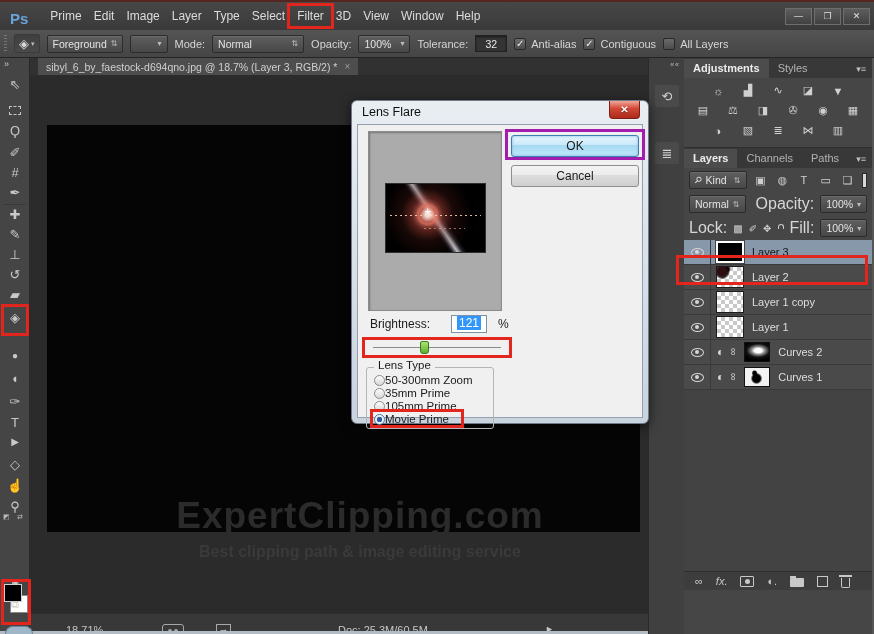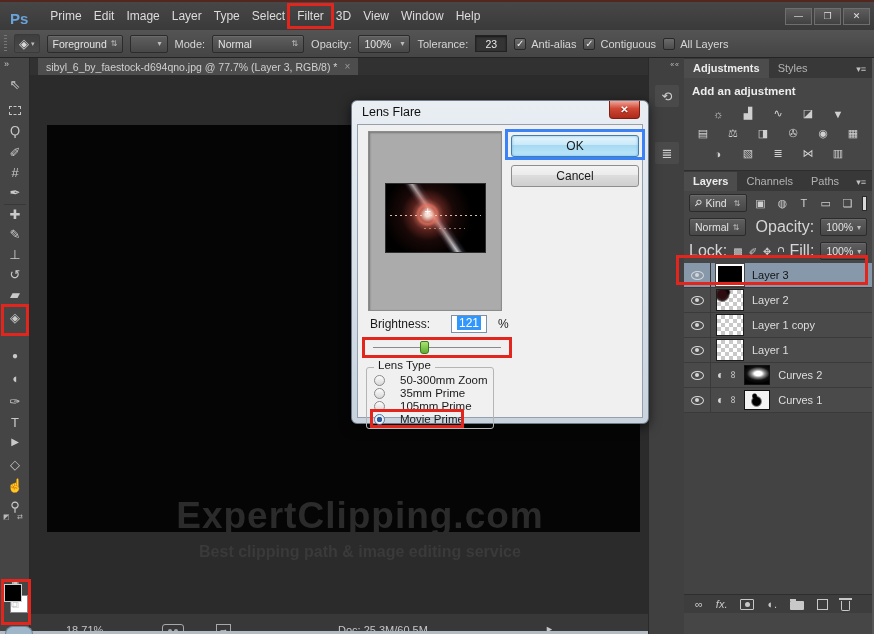--- a/index.html
+++ b/index.html
@@ -184,21 +184,21 @@
       radial-gradient(circle at 42% 45%, rgba(255,236,226,.95) 0 2px, rgba(236,130,110,.8) 7px,
         rgba(170,64,54,.5) 16px, rgba(90,32,26,.28) 26px, transparent 44px),
       radial-gradient(circle at 42% 45%, transparent 0 8px, rgba(255,90,70,.55) 9px 10px, transparent 12px),
       linear-gradient(56deg, transparent 44%, rgba(210,200,255,.16) 46%, rgba(255,255,255,.75) 49.5%,
         rgba(210,200,255,.16) 53%, transparent 56%); }
   .flare-dots { position:absolute; left:4px; right:4px; top:31px; height:1px;
     background:repeating-linear-gradient(90deg, rgba(255,215,195,.85) 0 2px, transparent 2px 5px); }
   .flare-dots2 { position:absolute; left:38%; width:42%; top:44px; height:1px;
     background:repeating-linear-gradient(90deg, rgba(230,180,160,.6) 0 2px, transparent 2px 5px); }
   .flare-cross { position:absolute; left:39%; top:31%; color:#fff; font-size:11px; }
-  #ok-redbox { position:absolute; left:147px; top:4px; width:140px; height:31px; border:3px solid #3b82f6; }
+  #ok-redbox { position:absolute; left:147px; top:4px; width:140px; height:31px; border:3px solid #a21caf; }
   .dlg-btn { position:absolute; width:128px; height:22px; border:1px solid #8e8e8e; border-radius:3px;
              font-size:12px; color:#1a1a1a; font-family:"Liberation Sans",sans-serif; text-align:center;
              line-height:20px; background:linear-gradient(#f4f4f4,#ebebeb 45%,#dddddd 46%,#cfcfcf); }
   #btn-ok { left:3px; top:3px; width:128px; border:1px solid #3c7fb1;
             background:linear-gradient(#e6f5fd,#c8e9f9 45%,#a6d9f2 46%,#bee8fa);
             box-shadow:inset 0 0 3px #7ab8dd; }
   #btn-cancel { left:153px; top:40px; }
   #brightness-row { position:absolute; left:12px; top:192px; width:270px; height:18px; font-size:12px;
                     color:#1a1a1a; }
   #brightness-field { position:absolute; left:81px; top:-2px; width:36px; height:18px; background:#fff;
@@ -210,21 +210,21 @@
   #slider-track { position:absolute; left:8px; right:8px; top:7px; height:1px; background:#8a8a8a; }
   #slider-thumb { position:absolute; left:38%; top:1px; width:9px; height:13px;
                   background:linear-gradient(#a8e272,#5fae2e); border:1px solid #3c7a1e;
                   border-radius:2px 2px 3px 3px; }
   #lenstype-group { position:absolute; left:8px; top:242px; width:128px; height:48px; }
   #groupbox { position:absolute; left:0; top:0; width:128px; height:48px; border:1px solid #b5b5b5;
               border-radius:3px; }
   #groupbox-label { position:absolute; left:8px; top:-8px; background:#f0f0f0; padding:0 4px;
                     font-size:11.5px; color:#1a1a1a; }
   .radio-row { position:absolute; left:8px; font-size:11.5px; color:#1a1a1a; display:flex;
-               align-items:center; gap:15px; height:12px; }
+               align-items:center; gap:0; height:12px; }
   .radio { width:11px; height:11px; border-radius:50%; border:1px solid #8a8a8a;
            background:linear-gradient(#fdfdfd,#d8d8d8); flex:none; }
   .radio.sel { background:radial-gradient(circle, #2c5aa0 0 2.5px, #e8f0f8 3px); border-color:#5a7aa0; }
   #mp-redbox { position:absolute; left:-4px; top:-4px; width:94px; height:19px; border:3px solid #e2251d; }
 </style>
 </head>
 <body>
 
 <div id="app">
 
@@ -267,21 +267,21 @@
     <span class="dd" style="width:92px">
       <span>Normal</span>
       <span class="arr">⇅</span>
     </span>
     <span class="opt-label">Opacity:</span>
     <span class="dd" style="width:52px">
       <span>100%</span>
       <span class="arr">▾</span>
     </span>
     <span class="opt-label">Tolerance:</span>
-    <span class="well" style="width:32px">23</span>
+    <span class="well" style="width:32px">32</span>
     <span class="cb-group">
       <span class="cb">✓</span>
       <span class="opt-label">Anti-alias</span>
     </span>
     <span class="cb-group">
       <span class="cb">✓</span>
       <span class="opt-label">Contiguous</span>
     </span>
     <span class="cb-group">
       <span class="cb"></span>
@@ -315,21 +315,21 @@
     <span class="mini-ic" style="left:3px;top:455px">◩</span>
     <span class="mini-ic" style="left:17px;top:455px">⇄</span>
     <div id="swatch-fg"></div>
     <div id="swatch-bg"></div>
     <span class="tool" style="top:518px;font-size:11px">◙</span>
     <span class="tool" style="top:540px;font-size:11px">⧉</span>
   </div>
 
   <div id="tabbar">
     <div id="doc-tab">
-      <span>sibyl_6_by_faestock-d694qno.jpg @ 77.7% (Layer 3, RGB/8) *</span>
+      <span>sibyl_6_by_faestock-d694qno.jpg @ 18.7% (Layer 3, RGB/2) *</span>
       <span class="x">×</span>
     </div>
   </div>
 
   <div id="canvas-area">
     <div id="canvas"></div>
     <div id="watermark">
       <div class="l1">ExpertClipping.com</div>
       <div class="l2">Best clipping path &amp; image editing service</div>
     </div>
@@ -354,21 +354,20 @@
     <div class="dock-btn" style="top:84px">≣</div>
   </div>
 
   <div id="panels">
 
     <div class="ptabbar">
       <span class="ptab active">Adjustments</span>
       <span class="ptab">Styles</span>
       <span class="pmenu">▾≡</span>
     </div>
-    <div id="adj-header">Add an adjustment</div>
     <div class="adj-row">
       <span class="adj-ic">☼</span>
       <span class="adj-ic">▟</span>
       <span class="adj-ic">∿</span>
       <span class="adj-ic">◪</span>
       <span class="adj-ic">▼</span>
     </div>
     <div class="adj-row">
       <span class="adj-ic">▤</span>
       <span class="adj-ic">⚖</span>

